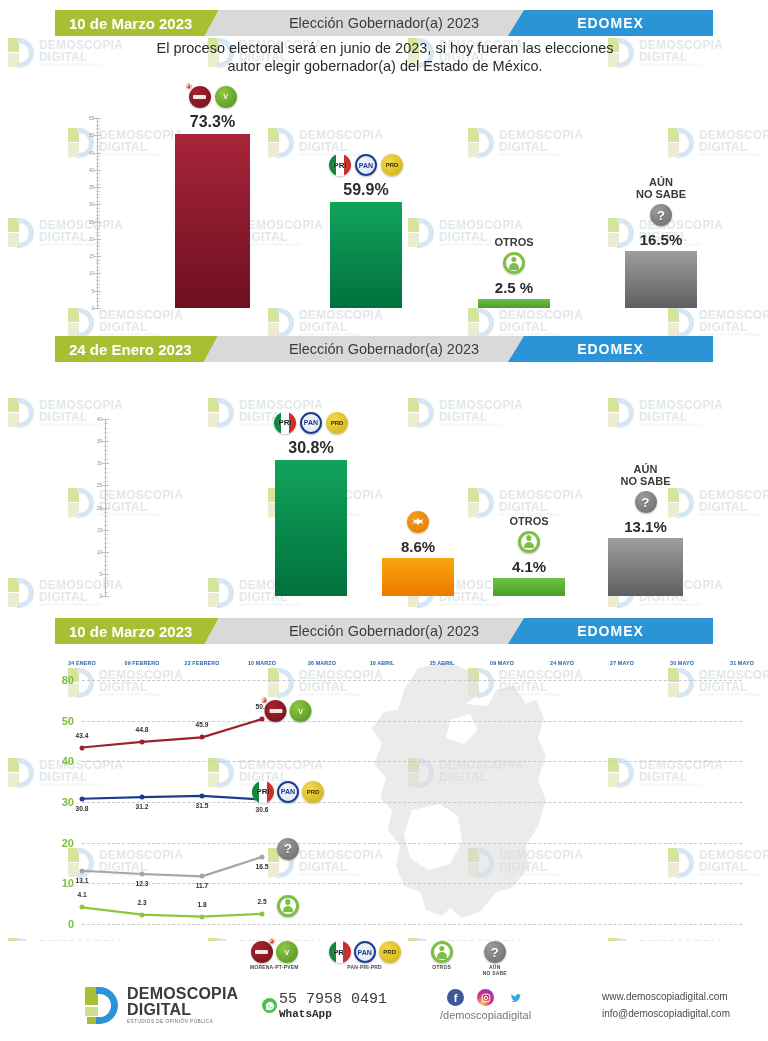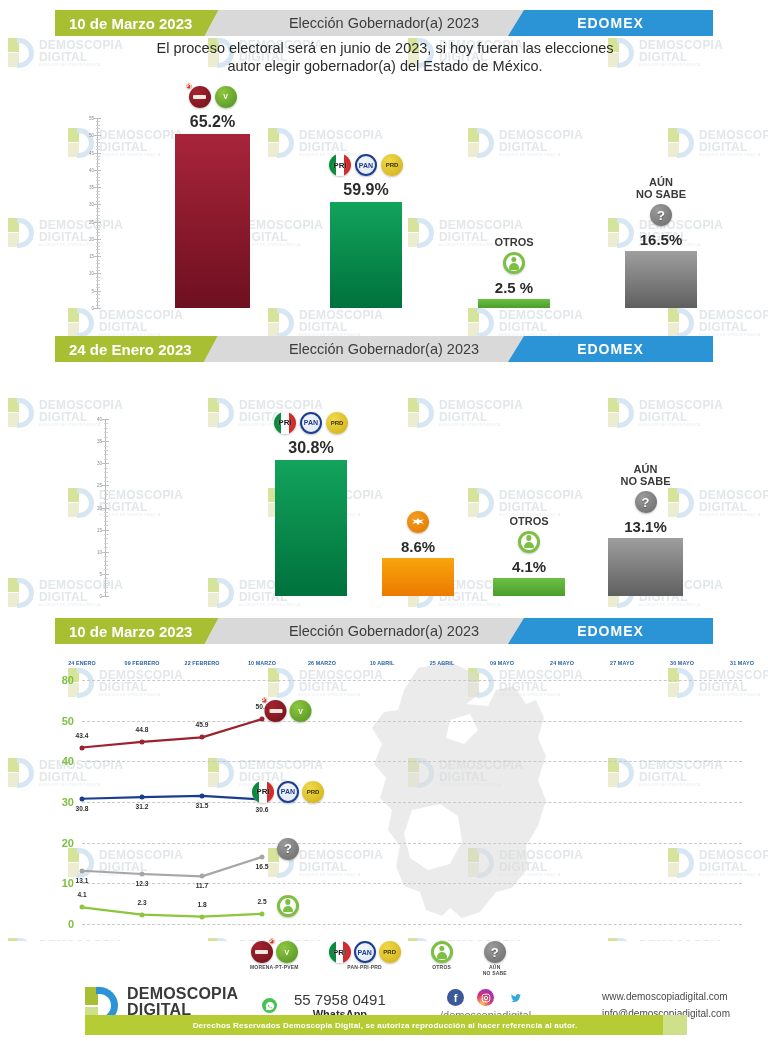--- a/index.html
+++ b/index.html
@@ -99,21 +99,21 @@
   .legend .li .row{display:flex;gap:3px;justify-content:center;}
   .legend .li .lbl{font-size:5px;font-weight:bold;color:#4a4a4a;margin-top:2px;line-height:1.1;letter-spacing:.2px;}
   .brand{position:absolute;left:85px;top:44px;display:flex;align-items:center;gap:8px;}
   .brand .mark{width:34px;height:40px;position:relative;}
   .brand .mark .s1{position:absolute;left:0;top:2px;width:13px;height:18px;background:#a8bf33;}
   .brand .mark .s2{position:absolute;left:0;top:22px;width:13px;height:9px;background:#cfe08a;}
   .brand .mark .s3{position:absolute;left:2px;top:32px;width:9px;height:7px;background:#a8bf33;}
   .brand .mark .arc{position:absolute;left:11px;top:2px;width:22px;height:37px;border:7px solid #2b94d6;border-left:none;border-radius:0 19px 19px 0;}
   .brand .txt b{display:block;font-size:16px;font-weight:bold;color:#3a3a3a;letter-spacing:.2px;line-height:1.02;}
   .brand .txt i{display:block;font-size:4.6px;font-style:normal;color:#6a6a6a;letter-spacing:.5px;margin-top:1px;}
-  .contact{position:absolute;left:262px;top:50px;display:flex;align-items:center;gap:17px;}
+  .contact{position:absolute;left:262px;top:50px;display:flex;align-items:center;gap:2px;font-family:Liberation Mono, monospace;}
   .wa{width:15px;height:15px;border-radius:50%;background:#46c253;display:flex;align-items:center;justify-content:center;}
   .contact .ph{font-size:15px;color:#3a3a3a;}
   .contact .wl{font-size:11px;font-weight:bold;color:#2b2b2b;}
   .social{position:absolute;left:440px;top:48px;text-align:center;}
   .social .row{display:flex;gap:13px;justify-content:center;}
   .social .h{font-size:11px;color:#7a7a7a;margin-top:3px;}
   .sic{width:17px;height:17px;border-radius:50%;display:flex;align-items:center;justify-content:center;color:#fff;font-weight:bold;font-size:11px;}
   .sic.fb{background:#3b5998;}
   .sic.ig{background:radial-gradient(circle at 30% 85%,#fdc468,#d6336c 45%,#7b2ff7);}
   .sic.tw{background:#fff;color:#31a9e0;font-size:13px;}
@@ -778,21 +778,21 @@
       <div class="tick minor" style="left: 96px; top: 46px;"></div>
       <div class="tick minor" style="left: 96px; top: 39.0909px;"></div>
       <div class="tick minor" style="left: 96px; top: 35.6364px;"></div>
       <div class="tick minor" style="left: 96px; top: 32.1818px;"></div>
       <div class="tick minor" style="left: 96px; top: 28.7273px;"></div>
       <div class="tick minor" style="left: 96px; top: 21.8182px;"></div>
       <div class="tick minor" style="left: 96px; top: 18.3636px;"></div>
       <div class="tick minor" style="left: 96px; top: 14.9091px;"></div>
       <div class="tick minor" style="left: 96px; top: 11.4545px;"></div>
       <div class="bar" style="left: 175px; width: 75px; height: 174.109px; top: 23.8909px; bottom: auto; background: linear-gradient(rgb(168, 36, 58), rgb(110, 16, 32));">
-        <div class="val" style="font-size: 16px;">65.2%</div>
+        <div class="val" style="font-size: 16px;">73.3%</div>
         <div class="logos" style="bottom: 200.109px;">
           <div class="lg morena">
             <div class="bb"></div>
           </div>
           <div class="lg pt">PT</div>
           <div class="lg pvem">V</div>
         </div>
       </div>
       <div class="bar" style="left: 330px; width: 72px; height: 105.709px; top: 92.2909px; bottom: auto; background: linear-gradient(rgb(18, 163, 92), rgb(0, 113, 60));">
         <div class="val" style="font-size: 16px;">59.9%</div>
@@ -1116,21 +1116,21 @@
     </div>
 
     <div class="contact">
       <div class="wa">
         <svg width="10" height="10" viewBox="0 0 24 24" fill="#fff">
             <path d="M12 2a10 10 0 00-8.6 15L2 22l5.2-1.3A10 10 0 1012 2zm5.6 14.2c-.2.7-1.3 1.3-1.8 1.3-.5.1-1 .1-1.7-.1a13 13 0 01-5-3.1 9.4 9.4 0 01-2-3.2c-.2-.8.2-1.4.5-1.7.3-.3.6-.4.8-.4h.6c.2 0 .4 0 .6.5l.8 2c.1.2 0 .4-.1.6l-.4.5c-.1.2-.3.3-.1.6a8 8 0 003.6 3c.3.1.5.1.7-.1l.7-.8c.2-.2.4-.2.6-.1l1.9 1c.2.1.4.2.4.3.1.2.1.6 0 1.2z"></path>
           </svg>
       </div>
       <div>
         <div class="ph">55 7958 0491</div>
-        <div class="wl" style="text-align:center">WhatsApp</div>
+        <div class="wl" style="">WhatsApp</div>
       </div>
     </div>
 
     <div class="social">
       <div class="row">
         <div class="sic fb">f</div>
         <div class="sic ig">
           <svg width="10" height="10" viewBox="0 0 24 24" fill="none" stroke="#fff" stroke-width="2.4">
             <rect x="3" y="3" width="18" height="18" rx="5"></rect>
               <circle cx="12" cy="12" r="4"></circle>
@@ -1143,19 +1143,15 @@
         </div>
       </div>
       <div class="h">/demoscopiadigital</div>
     </div>
 
     <div class="webs">
       <div>www.demoscopiadigital.com</div>
       <div>info@demoscopiadigital.com</div>
     </div>
 
-    <div class="rights">
-      <span>Derechos Reservados Demoscopia Digital, se autoriza reproducción al hacer referencia al autor.</span>
-      <div class="cap"></div>
-    </div>
   </div>
 
 </div>
 
 </body></html>

